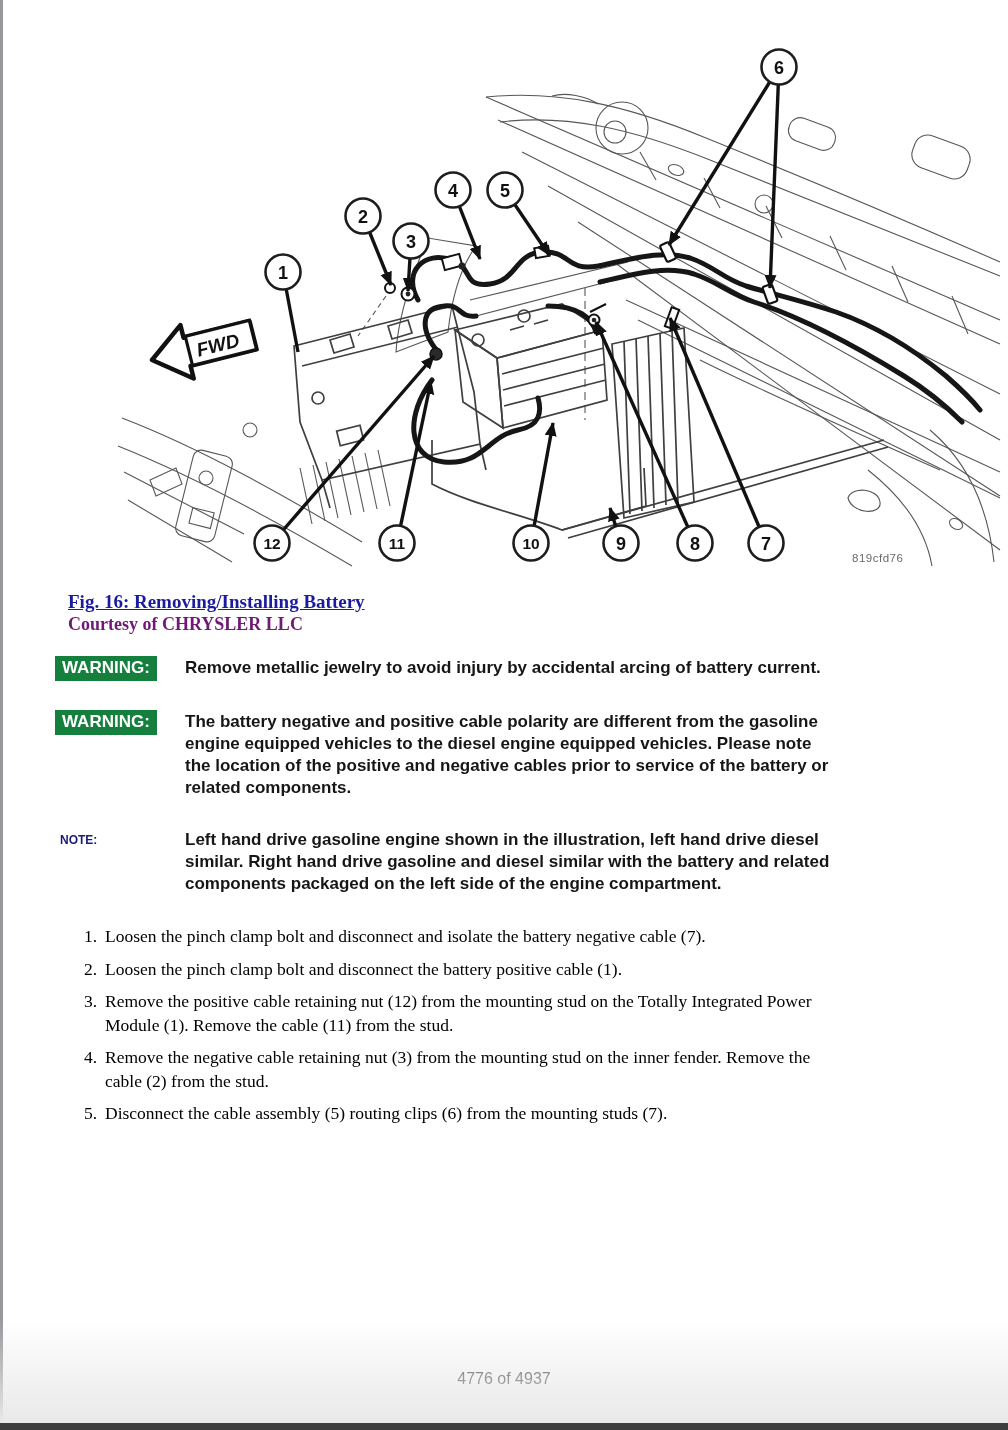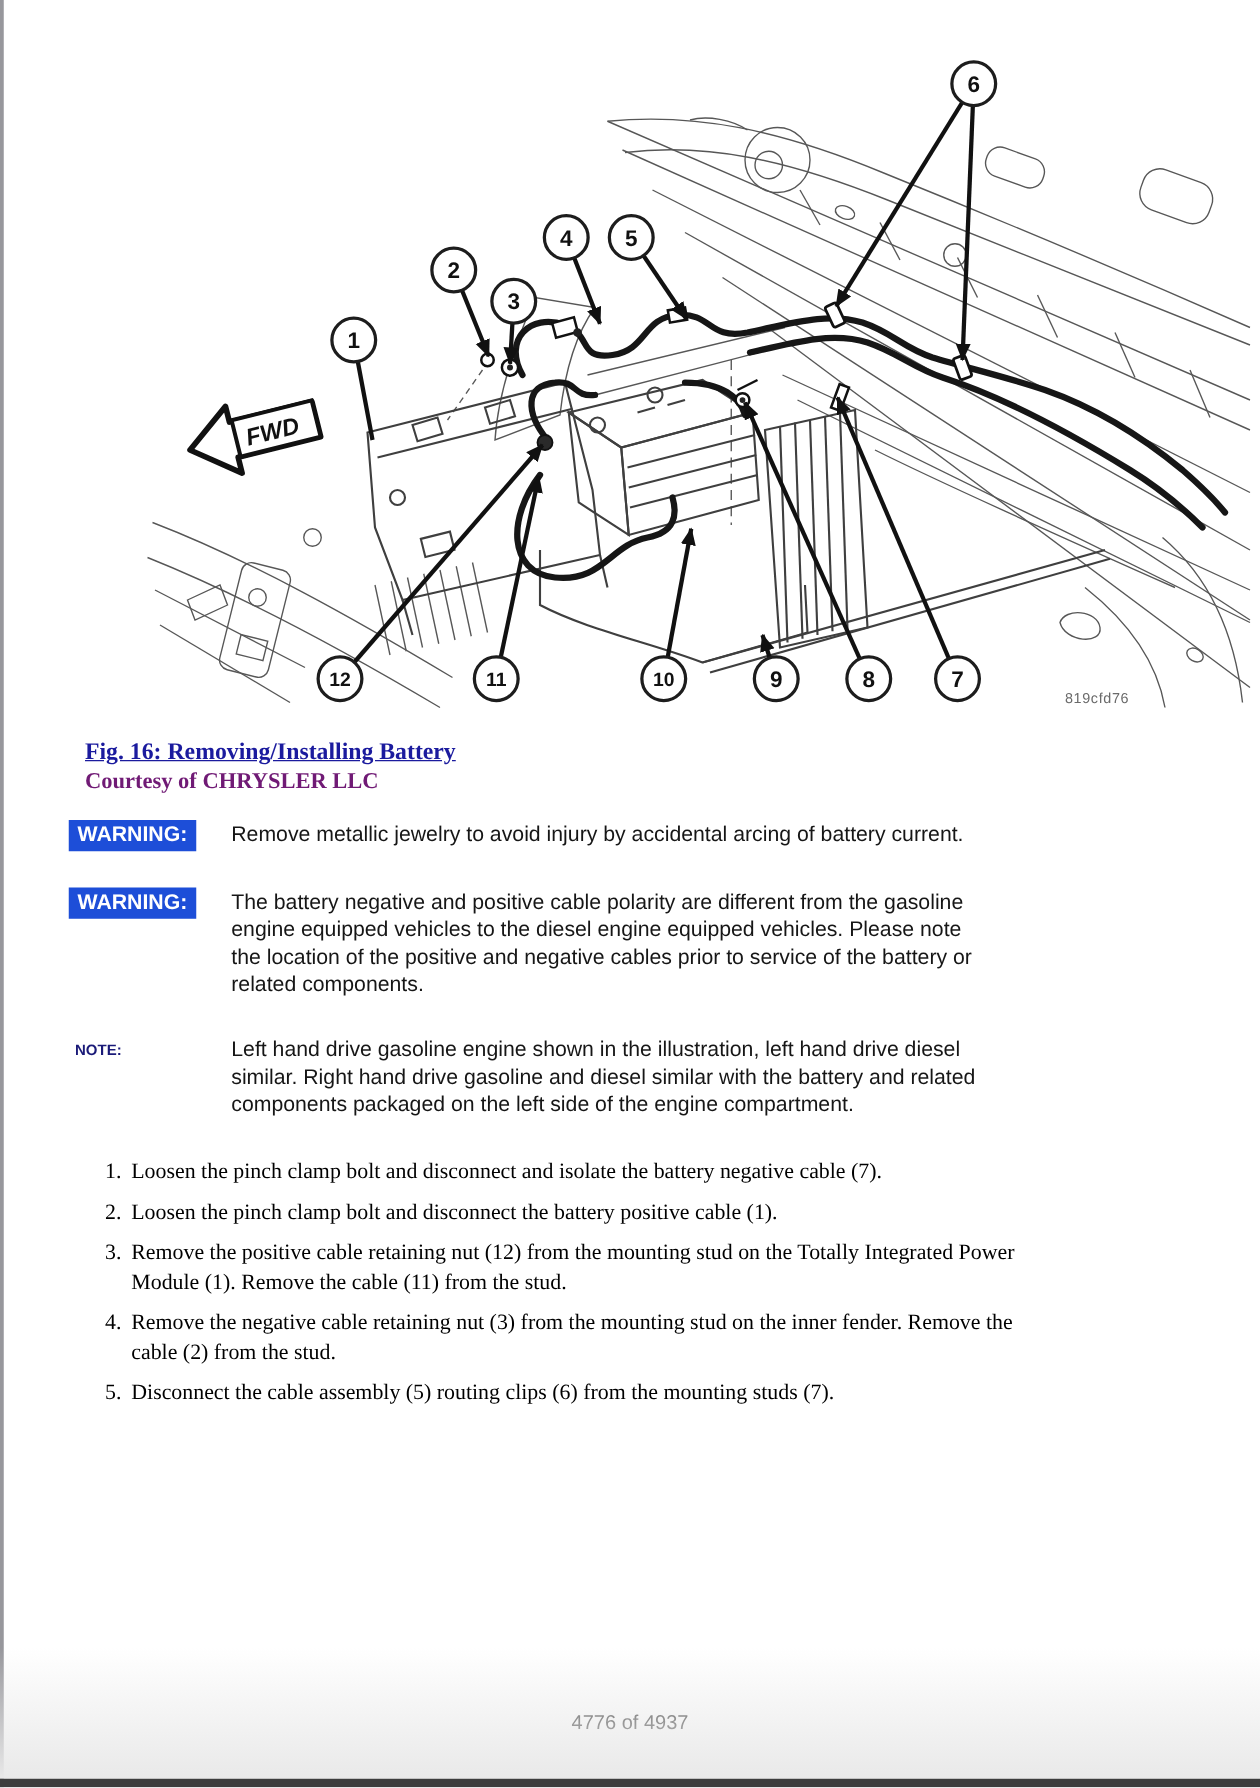--- a/index.html
+++ b/index.html
@@ -9,24 +9,24 @@
   .diagram{position:absolute;left:0;top:0;width:1008px;height:590px;}
   .cnum{font-family:"Liberation Sans",sans-serif;font-weight:bold;fill:#111;}
   .imgcode{font-family:"Liberation Sans",sans-serif;font-size:11.5px;fill:#6a6a6a;letter-spacing:.5px;}
 
   .caption{position:absolute;left:52px;top:590px;font-family:Liberation Serif, serif;margin-left:16px;}
   .fig-link{display:block;font-size:19px;font-weight:bold;color:#1b1b9e;text-decoration:underline;line-height:23px;cursor:pointer;}
   .credit{font-size:18px;font-weight:bold;color:#701a75;line-height:23px;}
 
   .alert-row{position:absolute;left:0;width:1008px;display:flex;align-items:flex-start;}
   .label-col{flex:0 0 130px;margin-left:55px;}
-  .warn-chip{display:inline-block;background:#1d4ed8;color:#fff;font-weight:bold;font-size:17px;
+  .warn-chip{display:inline-block;background:#15803d;color:#fff;font-weight:bold;font-size:17px;
              padding:2px 7px 3px 7px;line-height:20px;text-align:center;}
   .note-chip{display:inline-block;color:#1a1a78;font-weight:bold;font-size:12px;padding:2px 0 0 5px;line-height:20px;}
-  .alert-text{flex:0 0 800px;font-weight:normal;font-size:17px;line-height:22px;color:#161616;white-space:pre-line;margin-top:1px;}
+  .alert-text{flex:0 0 800px;font-weight:bold;font-size:17px;line-height:22px;color:#161616;white-space:pre-line;margin-top:1px;}
 
   .steps{position:absolute;left:84px;top:925px;width:856px;margin:0;padding:0;list-style:none;
          font-family:"Liberation Serif",serif;font-size:17.5px;color:#000;}
   .steps li{display:flex;margin:0 0 9px 0;line-height:23.5px;}
   .steps .num{flex:0 0 21px;}
   .steps .txt{flex:1 1 auto;white-space:pre-line;}
 
   .footer{position:absolute;left:0;top:1370px;width:1008px;text-align:center;font-size:16px;color:#2b2b2b;}
   .bottom-shade{position:absolute;left:0;bottom:7px;width:1008px;height:105px;
                 background:linear-gradient(to bottom,rgba(232,232,232,0),#e9e9e9);}

